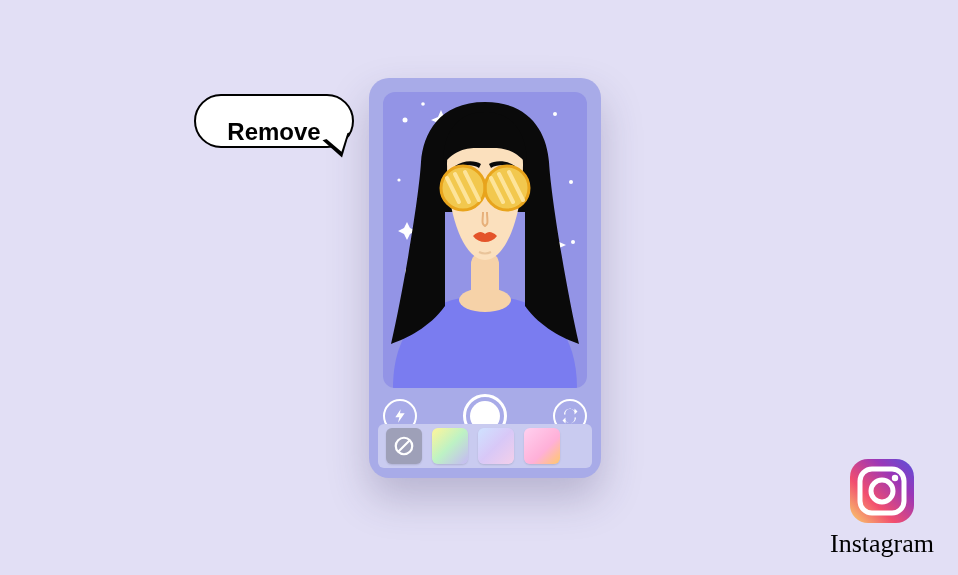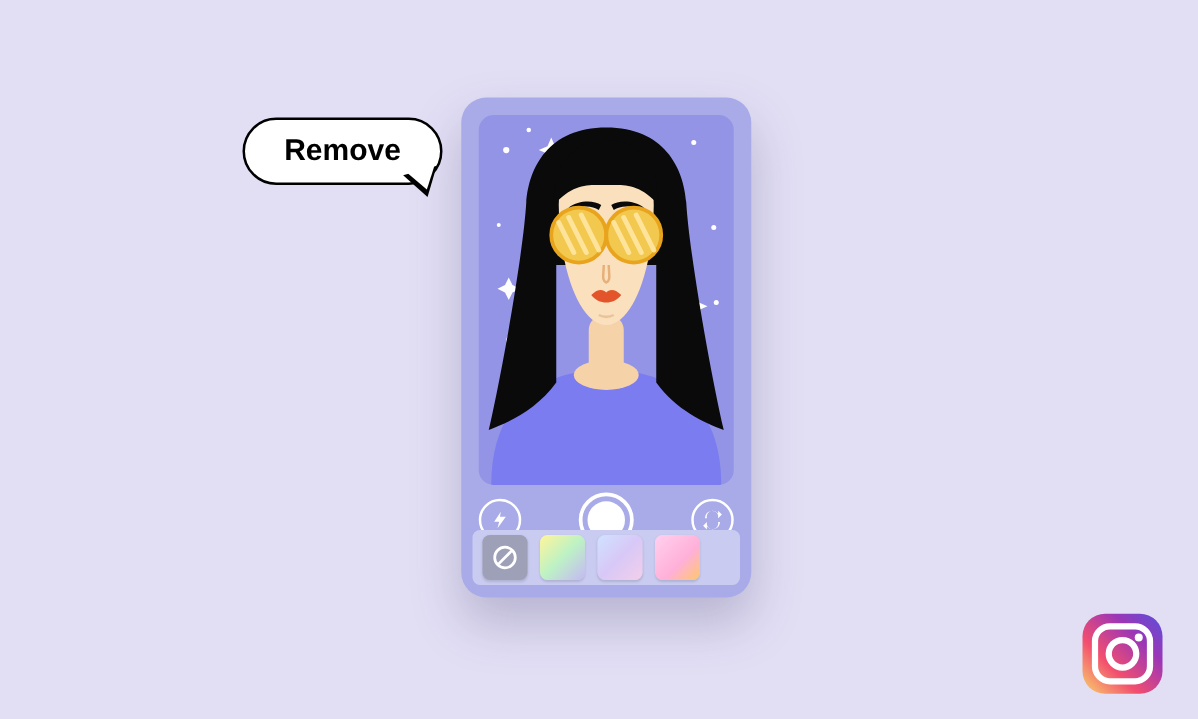--- a/index.html
+++ b/index.html
@@ -81,21 +81,21 @@
     .swatch.g2 { background: linear-gradient(135deg,#cfe2ff 0%, #d8c8f7 50%, #f3cfea 100%); }
     .swatch.g3 { background: linear-gradient(135deg,#ffd0ef 0%, #ffb0d8 60%, #ffc86b 100%); }
 
     .speech {
       position: absolute;
       left: 194px; top: 94px;
       width: 160px; height: 54px;
       background: #fff;
       border: 2px solid #000;
       border-radius: 28px;
-      display: flex; align-items: center; justify-content: center;
+      display: flex; align-items: flex-end; justify-content: center;
       font-weight: 700; font-size: 24px; color: #000;
     }
     .speech-tail {
       position: absolute;
       left: 325px; top: 136px;
       width: 0; height: 0;
     }
     .speech-tail::before {
       content:""; position:absolute; left:0; top:0;
       border-left: 14px solid transparent;
@@ -217,13 +217,14 @@
         <stop offset="35%" stop-color="#f24e6f"></stop>
         <stop offset="70%" stop-color="#9b36b7"></stop>
         <stop offset="100%" stop-color="#5851db"></stop>
       </linearGradient>
     </defs>
     <rect x="4" y="4" width="64" height="64" rx="18" fill="url(#igg)"></rect>
     <rect x="14" y="14" width="44" height="44" rx="12" fill="none" stroke="#fff" stroke-width="5"></rect>
     <circle cx="36" cy="36" r="11" fill="none" stroke="#fff" stroke-width="5"></circle>
     <circle cx="49" cy="23" r="3.2" fill="#fff"></circle>
   </svg>
+  <div class="brand-text">Instagram</div>
 </div>
 
 </body></html>

